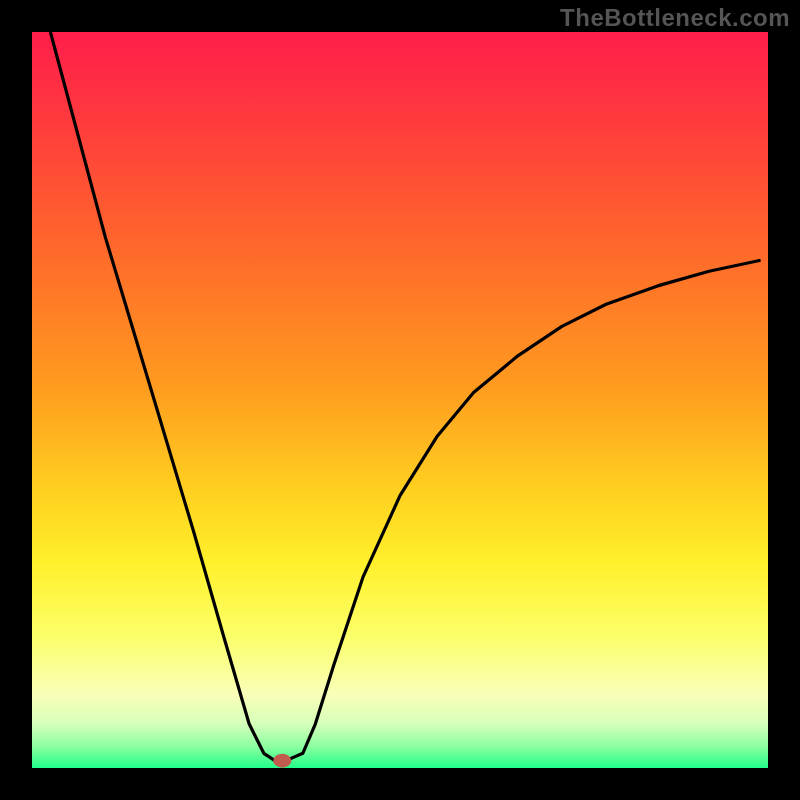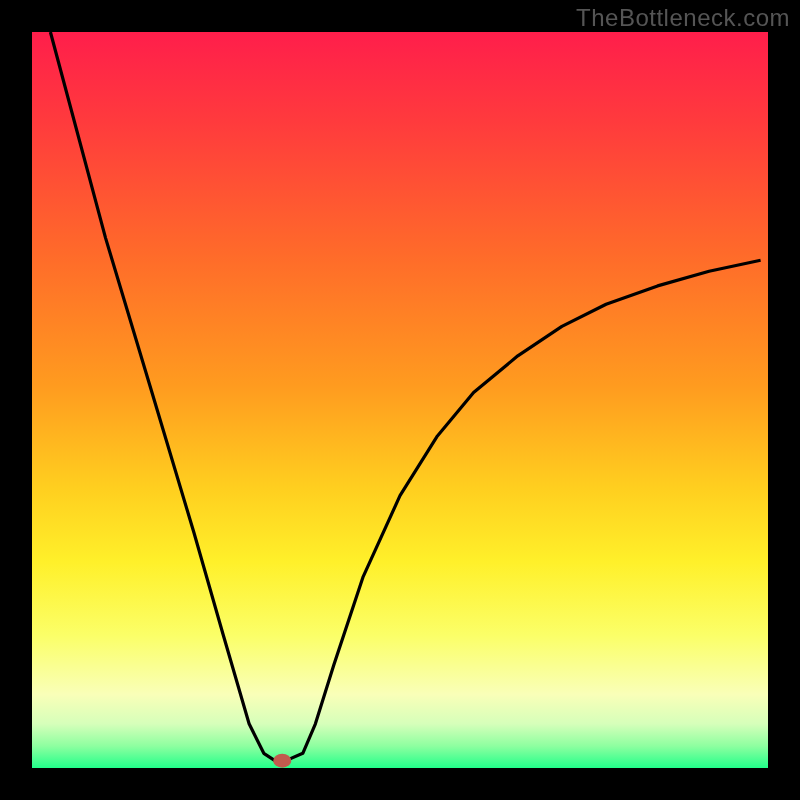--- a/index.html
+++ b/index.html
@@ -18,20 +18,21 @@
     background: #000;
   }
   .attribution {
     position: absolute;
     top: 4px;
     right: 10px;
     color: #555;
     font-size: 24px;
     letter-spacing: 0.5px;
     z-index: 5;
+    font-weight: bold;
   }
   svg {
     position: absolute;
     top: 0;
     left: 0;
   }
 </style>
 </head>
 <body>
 

